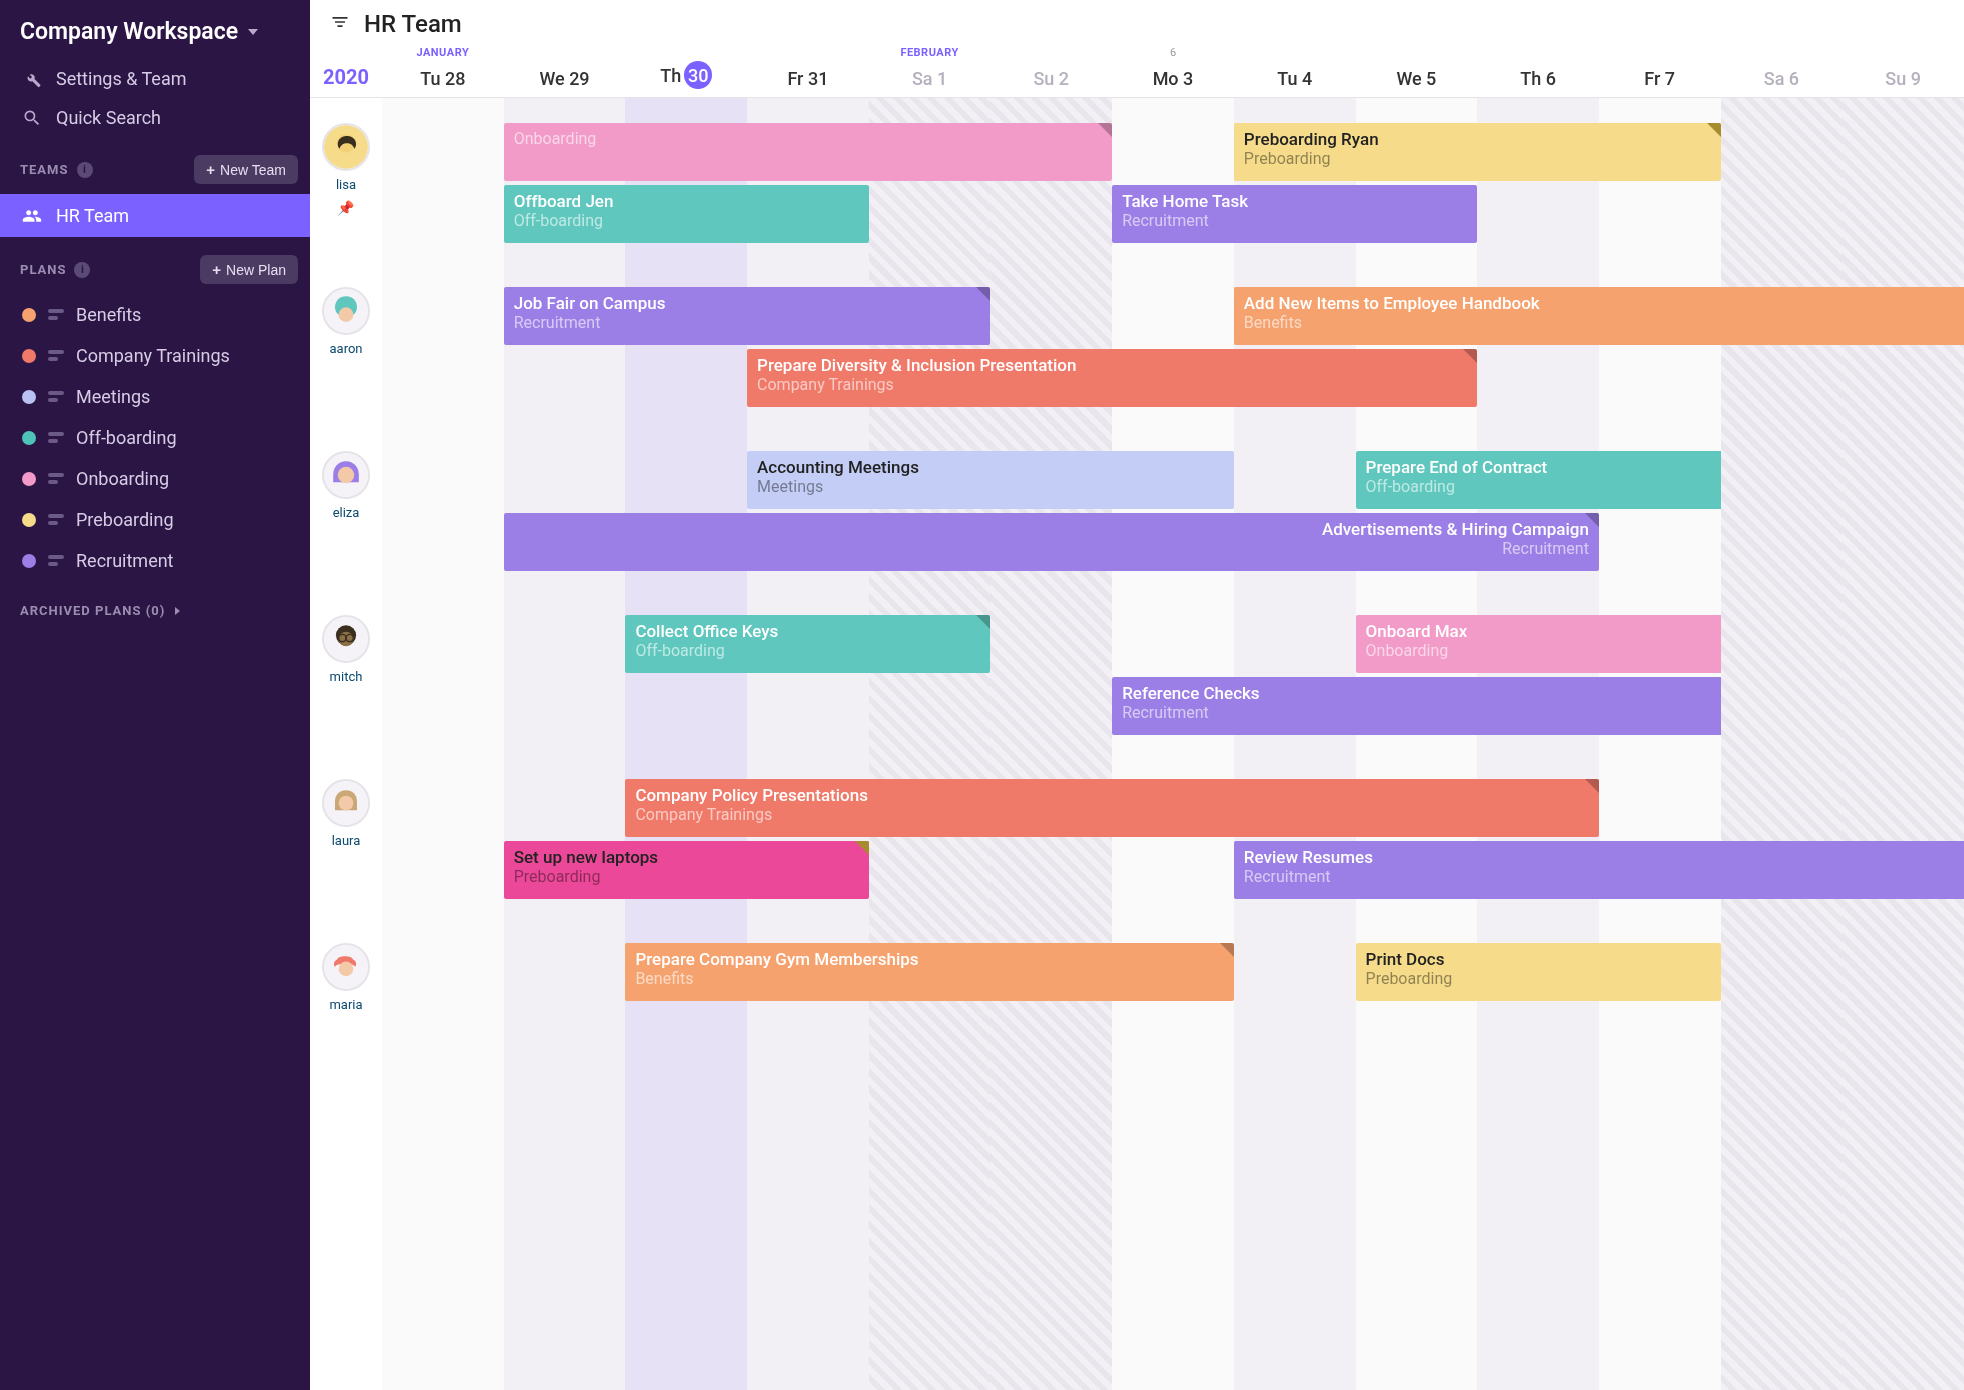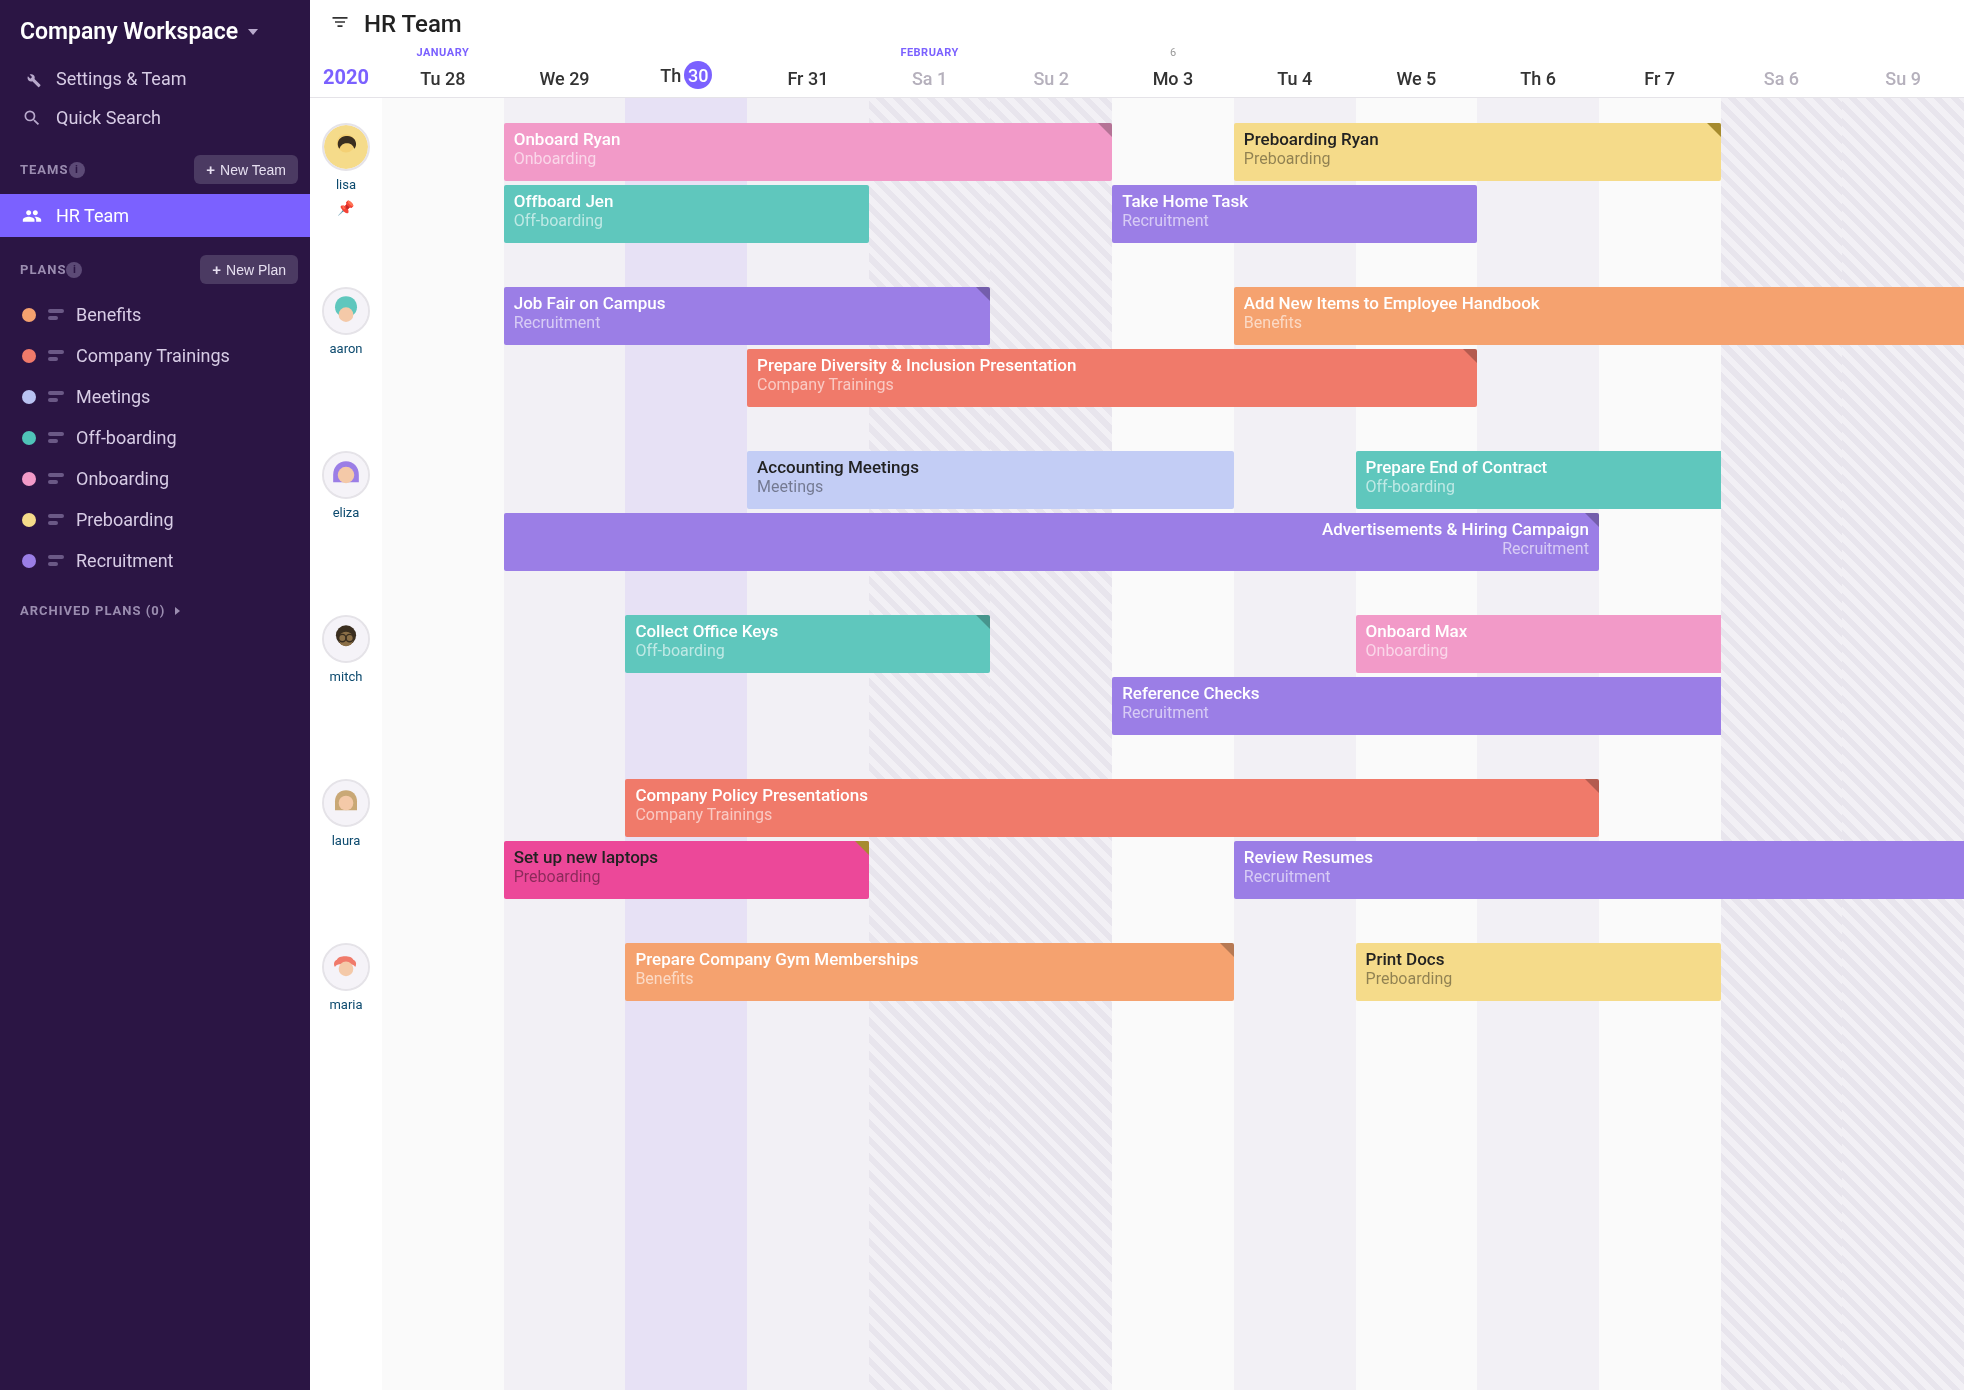--- a/index.html
+++ b/index.html
@@ -8,21 +8,21 @@
 
 
 .sidebar { width: 310px; background: #2b1544; color: #e6dff0; flex-shrink: 0; display: flex; flex-direction: column; padding-top: 10px; }
 .workspace-header { display: flex; align-items: center; gap: 10px; padding: 8px 20px 14px; font-size: 23px; font-weight: 600; color: #fff; cursor: pointer; }
 .chevron-down { width: 0; height: 0; border-left: 5px solid transparent; border-right: 5px solid transparent; border-top: 6px solid #b8a9cc; }
 .side-item { display: flex; align-items: center; gap: 14px; padding: 9px 22px; font-size: 18px; color: #d7cce5; cursor: pointer; }
 .icon { width: 20px; height: 20px; display: inline-flex; align-items: center; justify-content: center; }
 .icon svg { width: 20px; height: 20px; fill: #b8a9cc; }
 
 .section-header { display: flex; align-items: center; justify-content: space-between; padding: 18px 12px 10px 20px; }
-.section-header .label-wrap { display: flex; align-items: center; }
+.section-header .label-wrap { display: flex; align-items: center; gap: 8px; }
 .section-label { font-size: 13px; font-weight: 700; letter-spacing: 1px; color: #9b8db0; }
 .info-icon { width: 16px; height: 16px; border-radius: 50%; background: #5c4a76; display: inline-flex; align-items: center; justify-content: center; font-size: 11px; color: #2b1544; font-weight: bold; }
 .new-btn { background: #4b3a62; border: none; color: #e6dff0; font-size: 14px; font-weight: 500; padding: 6px 12px; border-radius: 6px; cursor: pointer; display: flex; align-items: center; gap: 5px; }
 .new-btn .plus { font-size: 15px; font-weight: bold; }
 
 .team-row { display: flex; align-items: center; gap: 14px; padding: 11px 22px; font-size: 18px; color: #fff; cursor: pointer; }
 .team-row.active { background: #7b61ff; }
 .team-icon svg { fill: #fff; width: 20px; height: 20px; }
 
 .plan-row { display: flex; align-items: center; gap: 12px; padding: 10px 22px; font-size: 18px; color: #d7cce5; cursor: pointer; }
@@ -284,21 +284,20 @@
                   <path d="M24 12c-5 0-9 4-9 9 0 2 1 4 2 5 2-8 14-8 16 0 1-1 2-3 2-5 0-5-4-9-9-9z" fill="#3a2e1f"></path>
                 </svg>
               </div>
               <span class="person-name">lisa</span>
               <span class="pin-icon">📌</span>
             </div>
             <div class="task-lane">
               <div class="task-row">
                 <div class="task light-text" style="left:7.6923076923076925%;width:38.46153846153846%;background:#f29ac8;">
                   <span class="corner"></span>
-                  <div class="task-title">Onboard Ryan</div>
                   <div class="task-cat">Onboarding</div>
                 </div>
                 <div class="task dark-text" style="left:53.84615384615385%;width:30.76923076923077%;background:#f5db8a;">
                   <span class="corner yellow"></span>
                   <div class="task-title">Preboarding Ryan</div>
                   <div class="task-cat">Preboarding</div>
                 </div>
               </div>
               <div class="task-row">
                 <div class="task light-text" style="left:7.6923076923076925%;width:23.076923076923077%;background:#5fc7bd;">

